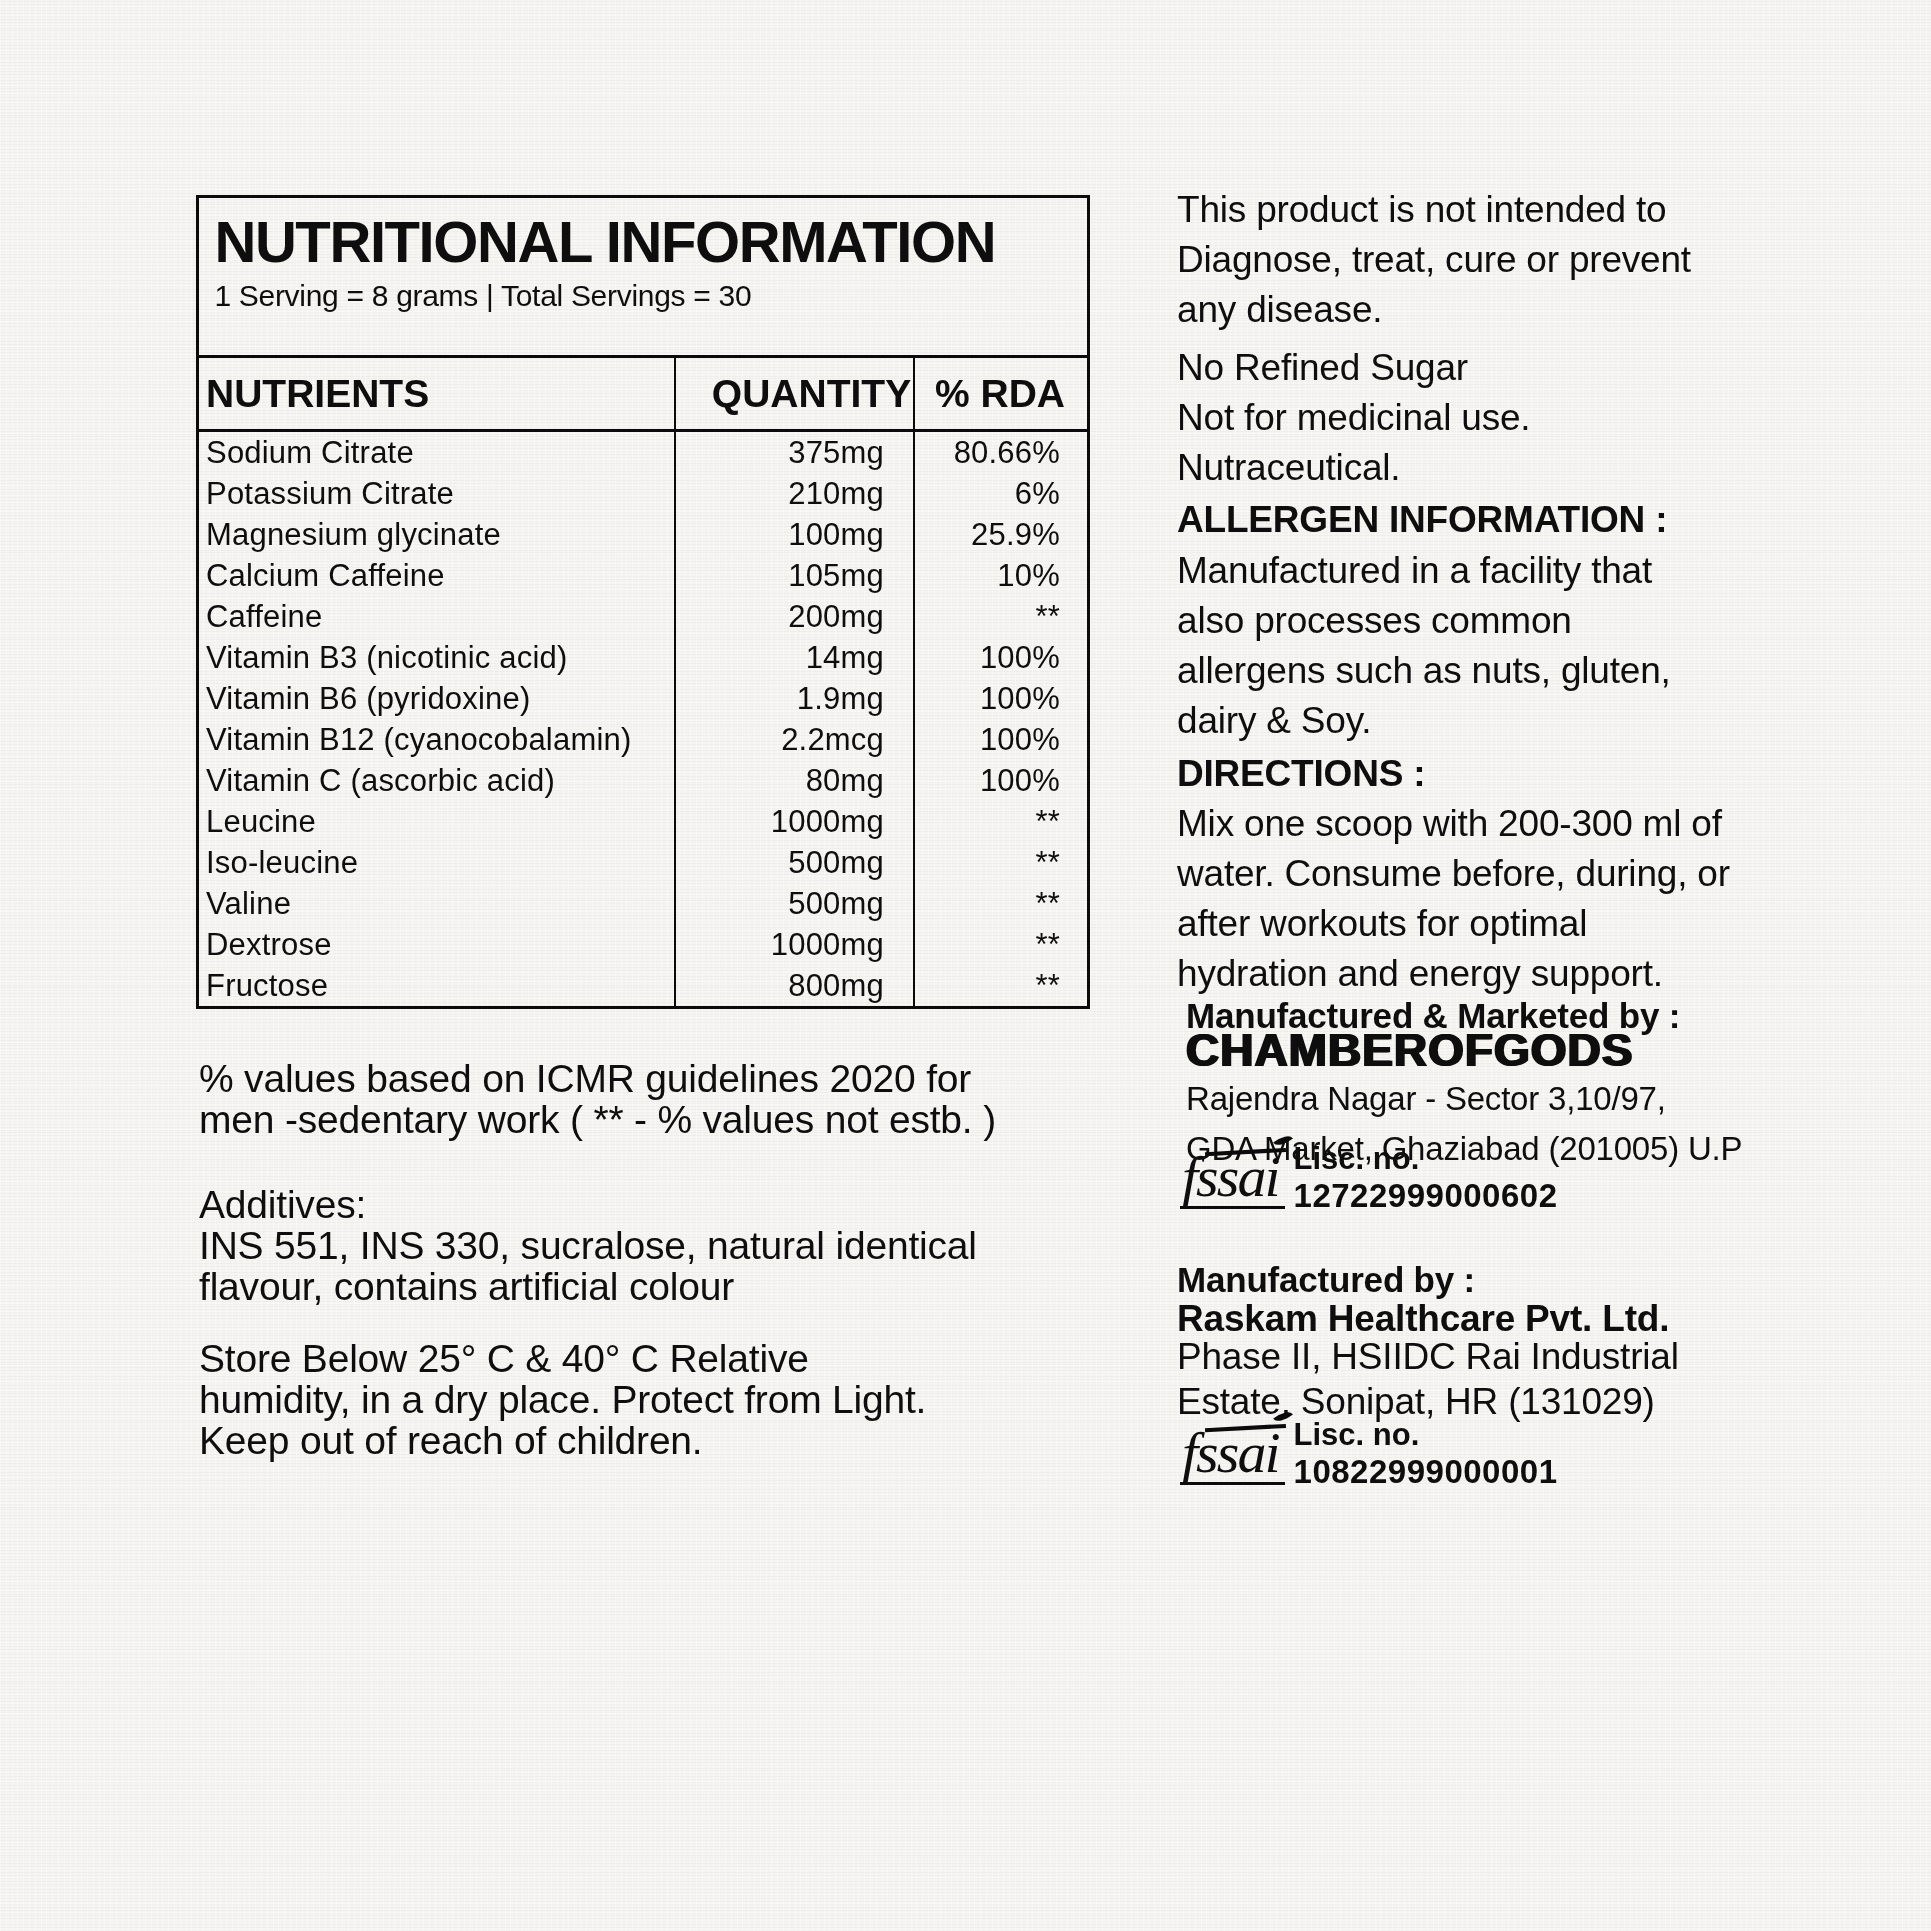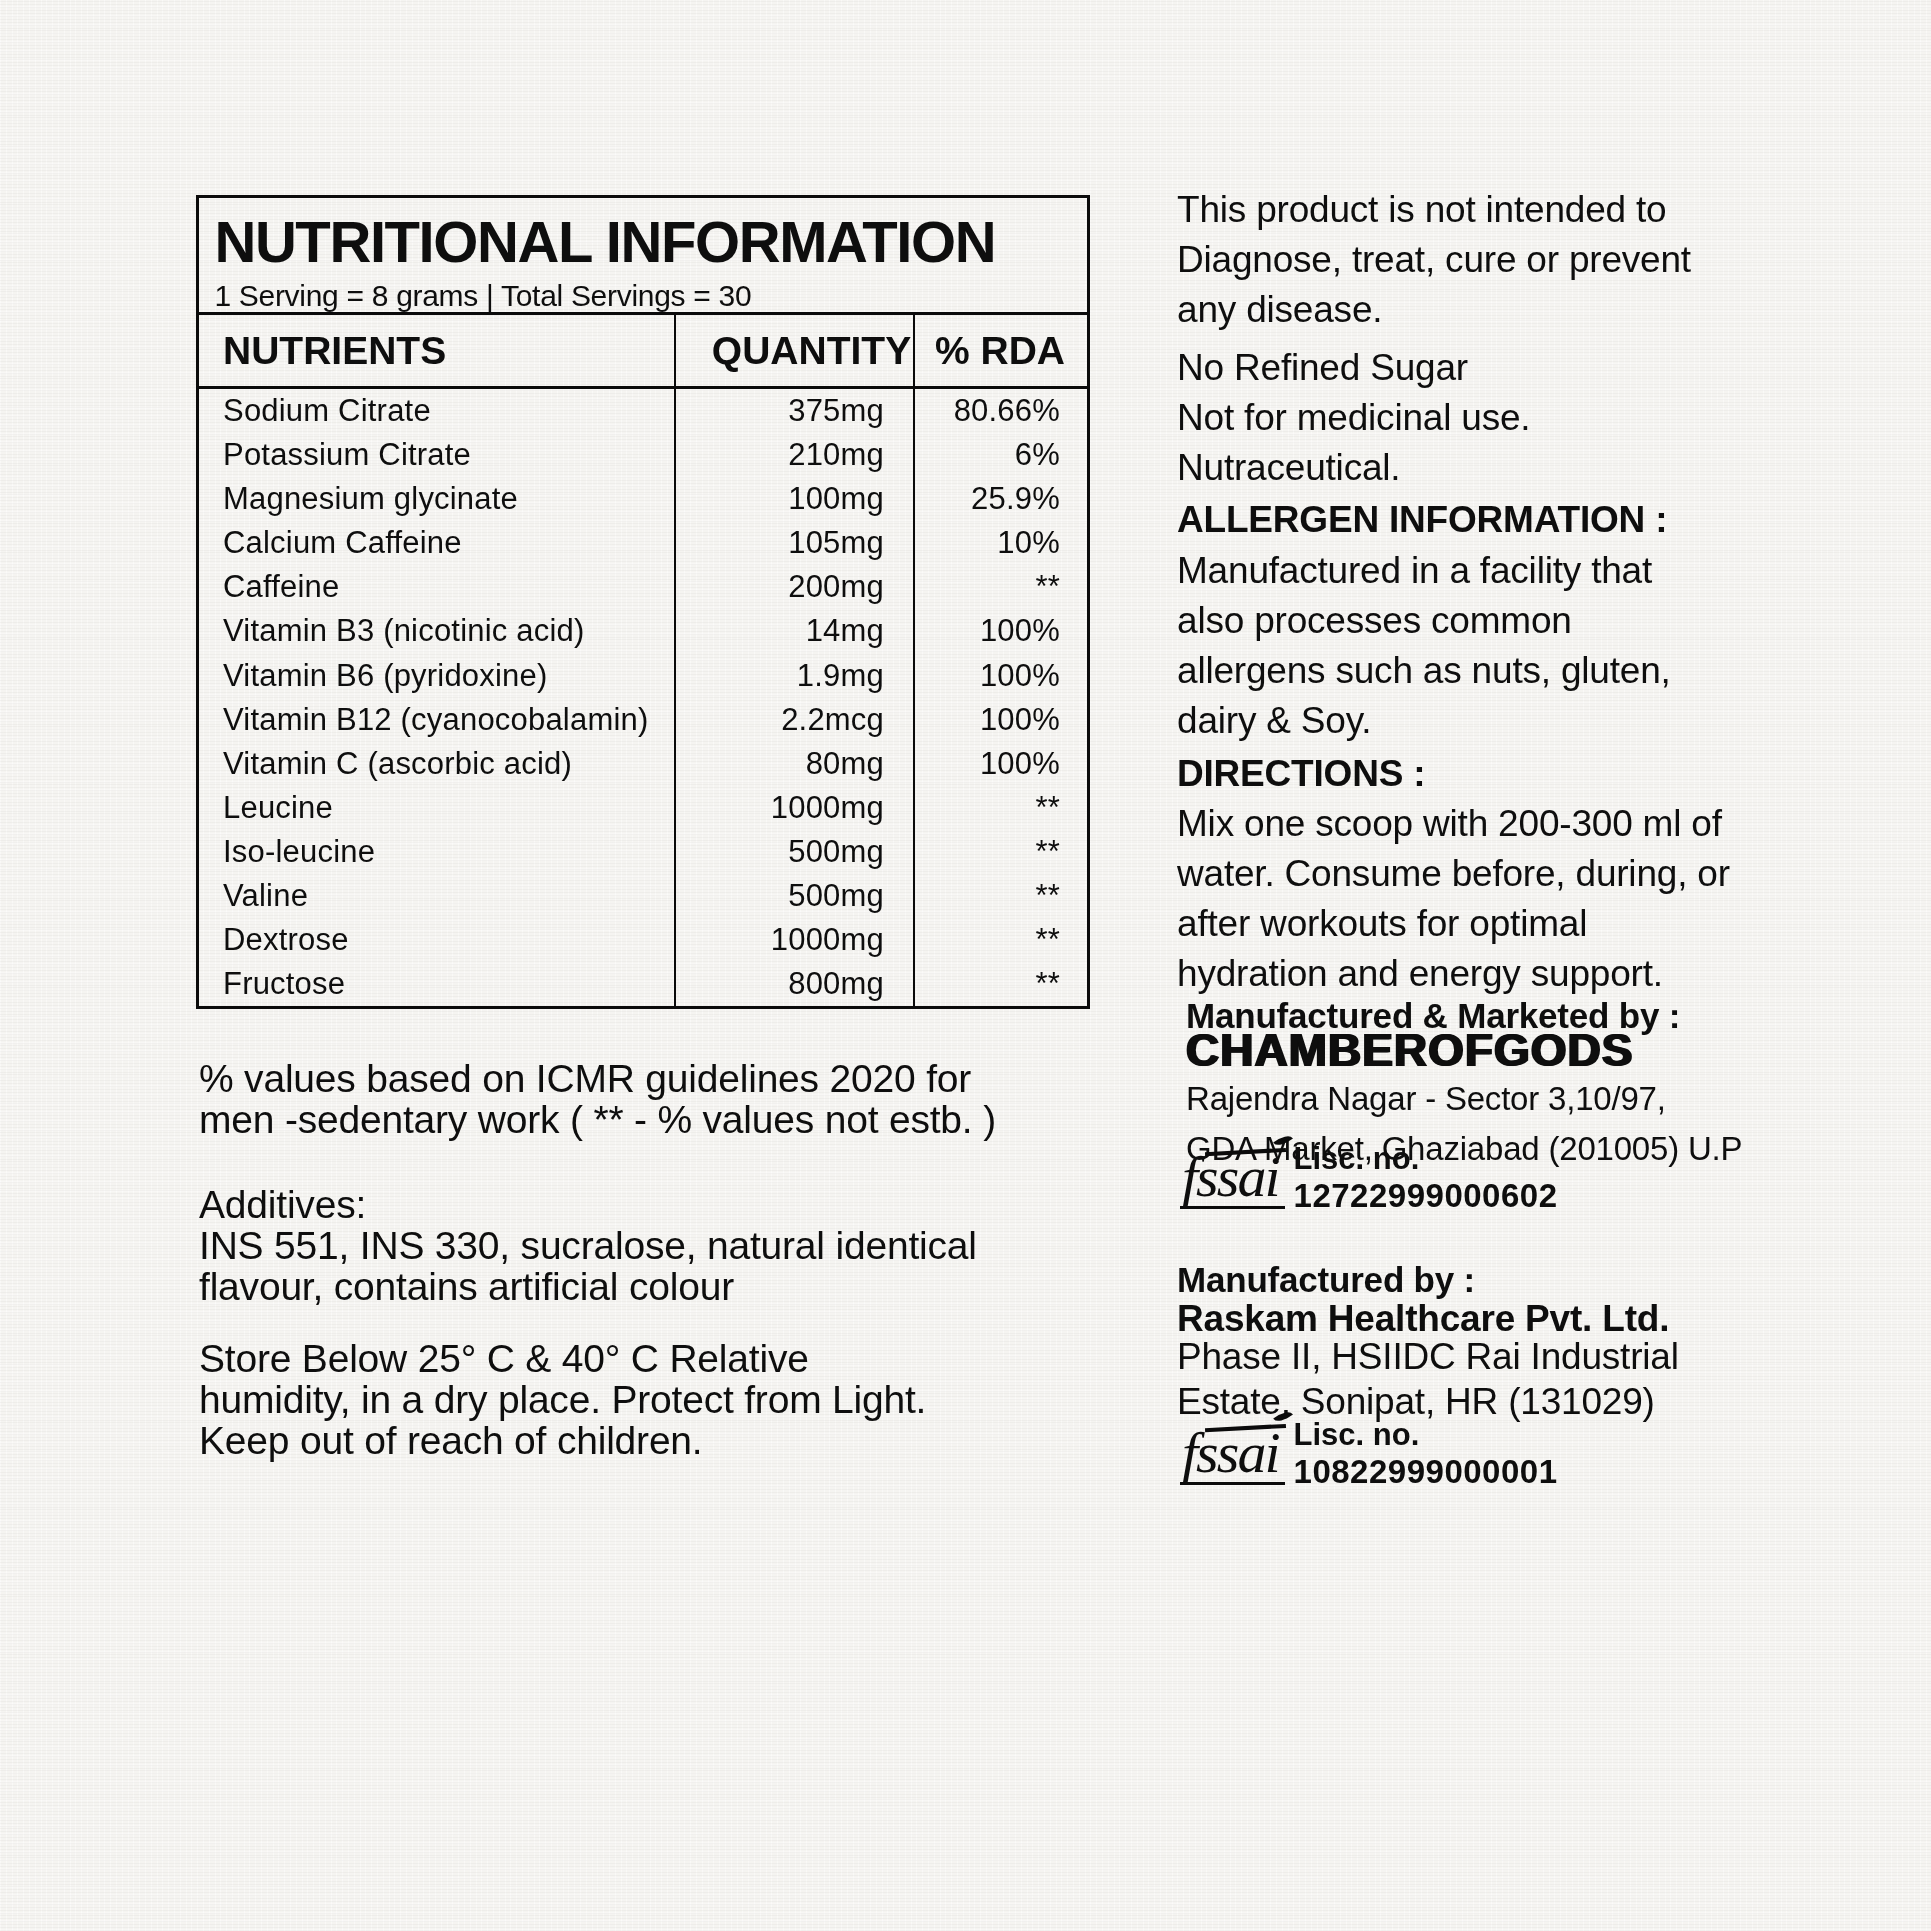--- a/index.html
+++ b/index.html
@@ -13,28 +13,28 @@
       repeating-linear-gradient(0deg, rgba(110,108,102,.05) 0 1px, rgba(255,255,255,0) 1px 2.9px),
       repeating-linear-gradient(90deg, rgba(255,255,255,.45) 0 1px, rgba(255,255,255,0) 1px 5.8px),
       repeating-linear-gradient(0deg, rgba(255,255,255,.30) 0 1.9px, rgba(255,255,255,0) 1.9px 8.7px);
   }
   
   .nutri-box{
     position:absolute;left:196px;top:195px;width:894px;height:814px;
     border:3.9px solid #0b0b0b;box-sizing:border-box;
     display:flex;flex-direction:column;
   }
-  .title-block{height:117px;box-sizing:border-box;border-bottom:3.9px solid #0b0b0b;padding:13.5px 17.4px 0 15.4px;}
+  .title-block{height:160px;box-sizing:border-box;border-bottom:3.9px solid #0b0b0b;padding:13.5px 17.4px 0 15.4px;}
   .t-title{font-size:58px;font-weight:bold;letter-spacing:-1.4px;line-height:1.02;white-space:nowrap;}
   .t-sub{font-size:30px;font-weight:normal;margin-top:8.7px;letter-spacing:-0.3px;}
   .hdr-row{height:74px;box-sizing:border-box;border-bottom:3.9px solid #0b0b0b;display:flex;align-items:center;font-weight:bold;font-size:39px;}
   .body-rows{flex:1;display:flex;flex-direction:column;font-size:31px;letter-spacing:0.2px;}
   .t-row{flex:1;display:flex;align-items:center;}
   .cell{box-sizing:border-box;height:100%;display:flex;align-items:center;}
-  .c1{width:475px;padding-left:24px;}
+  .c1{width:475px;padding-left:7px;}
   .c2{width:239px;border-left:2.9px solid #0b0b0b;justify-content:flex-end;padding-right:29px;padding-left:34px;}
   .c3{width:172px;border-left:2.9px solid #0b0b0b;justify-content:flex-end;padding-right:25px;}
   .hdr-row .c2,.hdr-row .c3{justify-content:center;padding-right:0;}
   
   .note{position:absolute;left:199px;font-size:39px;line-height:41px;white-space:pre-line;letter-spacing:-0.2px;}
   .note-rda{top:1058px;}
   .note-additives{top:1184px;}
   .note-storage{top:1338px;}
   
   .rblock{position:absolute;left:1177px;font-size:37px;line-height:50px;white-space:pre-line;letter-spacing:-0.2px;}

